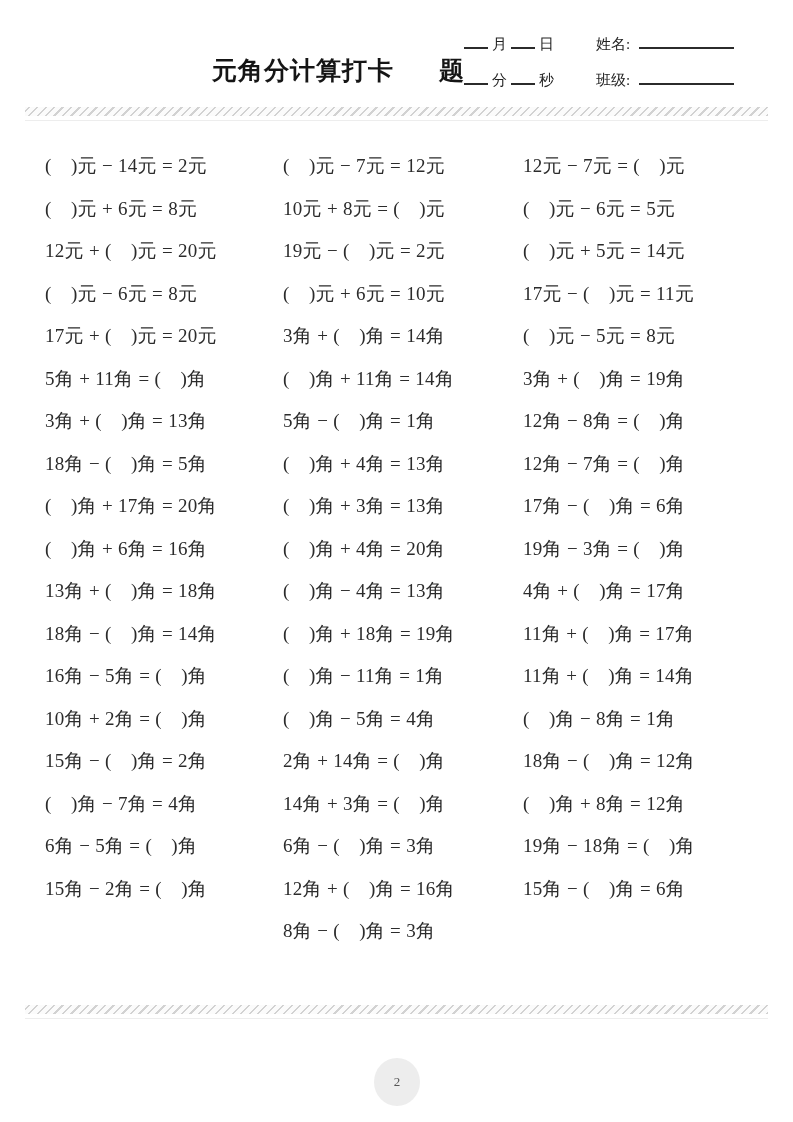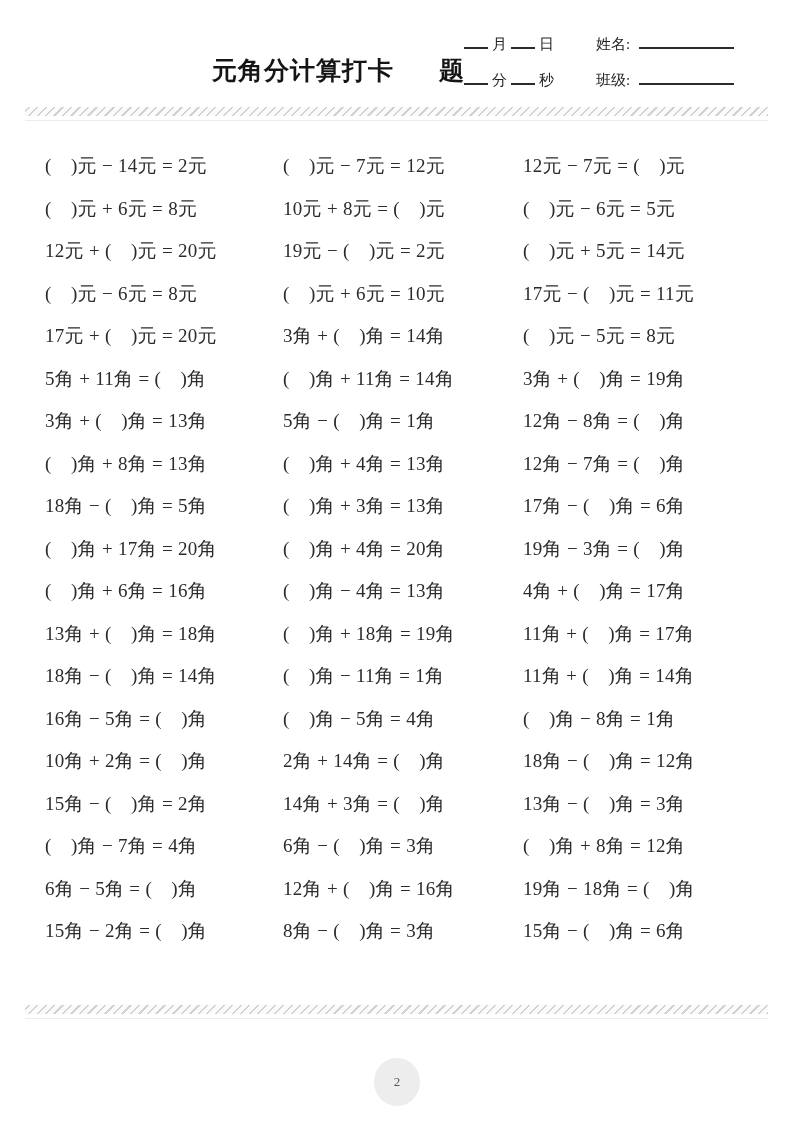--- a/index.html
+++ b/index.html
@@ -117,21 +117,20 @@
 
 <div class="problems">
     <div class="prob-col">
       <div class="prob-row">(　)元 − 14元 = 2元</div>
       <div class="prob-row">(　)元 + 6元 = 8元</div>
       <div class="prob-row">12元 + (　)元 = 20元</div>
       <div class="prob-row">(　)元 − 6元 = 8元</div>
       <div class="prob-row">17元 + (　)元 = 20元</div>
       <div class="prob-row">5角 + 11角 = (　)角</div>
       <div class="prob-row">3角 + (　)角 = 13角</div>
-      <div class="prob-row">(　)角 + 8角 = 13角</div>
       <div class="prob-row">18角 − (　)角 = 5角</div>
       <div class="prob-row">(　)角 + 17角 = 20角</div>
       <div class="prob-row">(　)角 + 6角 = 16角</div>
       <div class="prob-row">13角 + (　)角 = 18角</div>
       <div class="prob-row">18角 − (　)角 = 14角</div>
       <div class="prob-row">16角 − 5角 = (　)角</div>
       <div class="prob-row">10角 + 2角 = (　)角</div>
       <div class="prob-row">15角 − (　)角 = 2角</div>
       <div class="prob-row">(　)角 − 7角 = 4角</div>
       <div class="prob-row">6角 − 5角 = (　)角</div>
@@ -167,21 +166,20 @@
       <div class="prob-row">3角 + (　)角 = 19角</div>
       <div class="prob-row">12角 − 8角 = (　)角</div>
       <div class="prob-row">12角 − 7角 = (　)角</div>
       <div class="prob-row">17角 − (　)角 = 6角</div>
       <div class="prob-row">19角 − 3角 = (　)角</div>
       <div class="prob-row">4角 + (　)角 = 17角</div>
       <div class="prob-row">11角 + (　)角 = 17角</div>
       <div class="prob-row">11角 + (　)角 = 14角</div>
       <div class="prob-row">(　)角 − 8角 = 1角</div>
       <div class="prob-row">18角 − (　)角 = 12角</div>
-      <div class="prob-row">13角 − (　)角 = 3角</div>
       <div class="prob-row">(　)角 + 8角 = 12角</div>
       <div class="prob-row">19角 − 18角 = (　)角</div>
       <div class="prob-row">15角 − (　)角 = 6角</div>
     </div>
   </div>
 
 <div class="page-num-circle">
   <span>2</span>
 </div>
 

